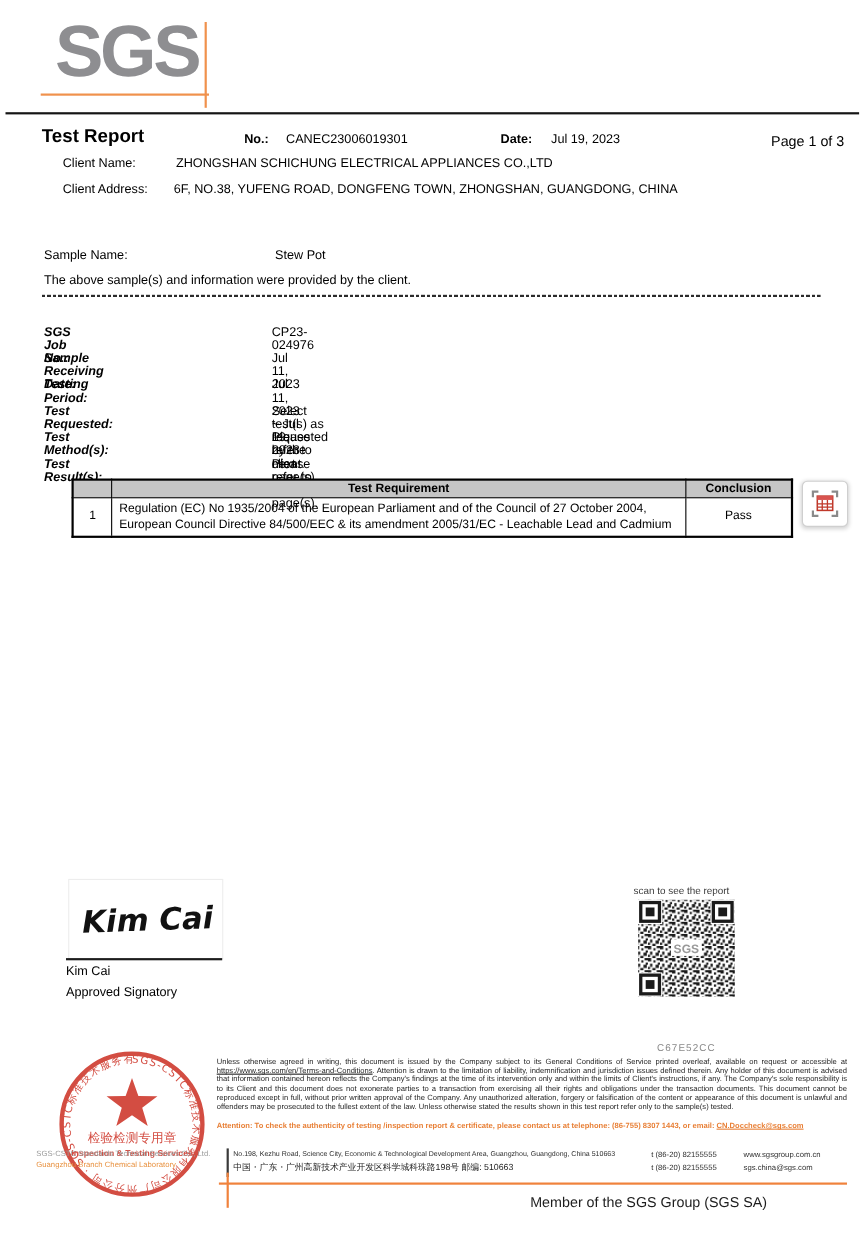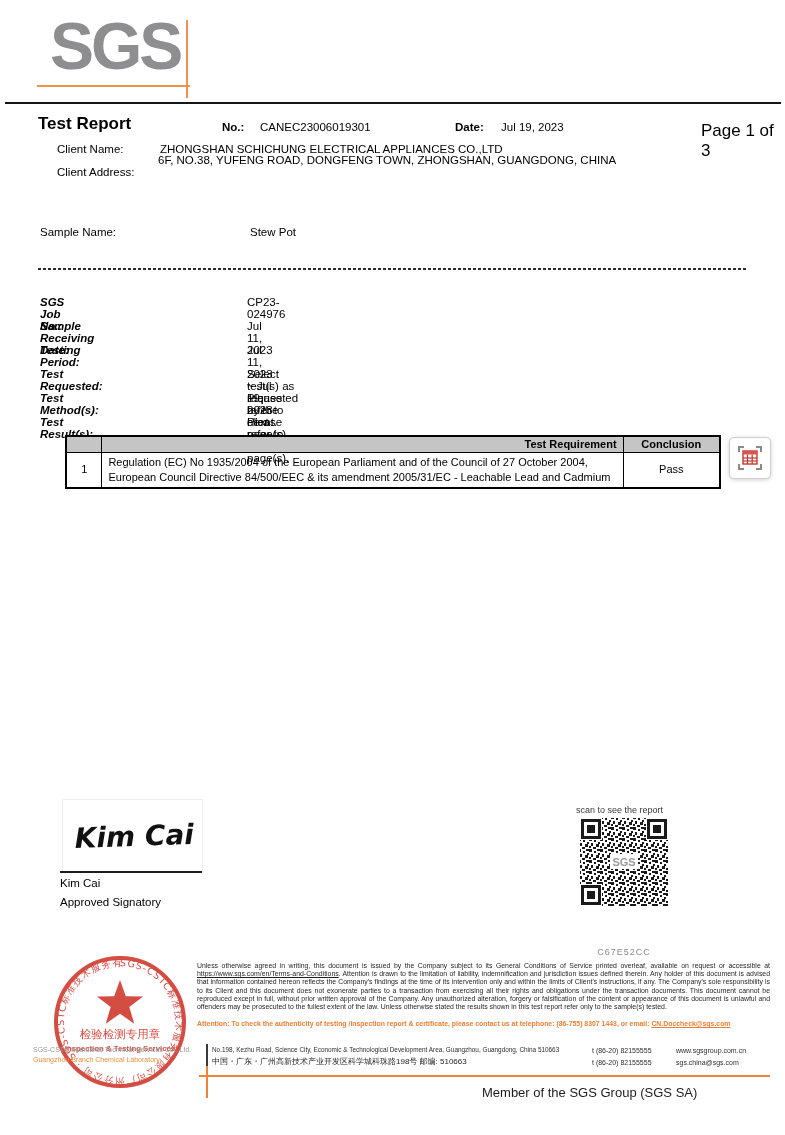--- a/index.html
+++ b/index.html
@@ -27,28 +27,28 @@
 
   .header-rule { left: 5px; top: 102px; width: 776px; height: 2px; background: #151515; }
 
   .report-title { left: 38px; top: 114px; font-size: 17px; font-weight: bold; }
   .hdr-lbl { font-weight: bold; font-size: 11.5px; }
   .hdr-val { font-size: 11.5px; }
   .no-lbl   { left: 222px; top: 121px; }
   .no-val   { left: 260px; top: 121px; }
   .date-lbl { left: 455px; top: 121px; }
   .date-val { left: 501px; top: 121px; }
-  .page-num { left: 658px; top: 121px; font-size: 17px; padding-left: 43px; }
+  .page-num { left: 658px; top: 121px; font-size: 13px; padding-left: 43px; }
 
   .row-lbl { font-size: 11.5px; }
   .row-val { font-size: 11.5px; }
   .client-name-lbl { left: 57px; top: 143px; }
   .client-name-val { left: 160px; top: 143px; }
   .client-addr-lbl { left: 57px; top: 166px; }
-  .client-addr-val { left: 158px; top: 154px; }
+  .client-addr-val { left: 158px; top: 166px; }
 
   .sample-name-lbl { left: 40px; top: 226px; }
   .sample-name-val { left: 250px; top: 226px; }
   .sample-note { left: 40px; top: 249px; font-size: 11.5px; }
 
   .dashed-sep {
     left: 38px; top: 268px; width: 708px; height: 2px;
     background: repeating-linear-gradient(90deg, #2b2b2b 0 3px, transparent 3px 5px);
   }
 
@@ -58,21 +58,21 @@
 
   
   .req-table {
     left: 65px; top: 435px; width: 656px;
     border-collapse: collapse;
     border: 2px solid #000;
     font-size: 11px;
   }
   .req-table th, .req-table td { border: 1.5px solid #000; }
   .req-table th {
-    background: #c5c5c5; font-weight: bold; text-align: right;
+    background: #c5c5c5; font-weight: bold; text-align: center;
     padding: 1px 6px; font-size: 11px; height: 16px;
   }
   .req-table th.c, .req-table td.c { text-align: center; }
   .req-table td { padding: 2px 6px; vertical-align: middle; line-height: 15px; }
   .col-no { width: 36px; }
   .col-req { width: 523px; }
   .col-con { width: 97px; }
 
   
   .capture-btn {
@@ -141,20 +141,21 @@
   <span class="abs hdr-val date-val">Jul 19, 2023</span>
   <span class="abs page-num">Page 1 of 3</span>
 
   <span class="abs row-lbl client-name-lbl">Client Name:</span>
   <span class="abs row-val client-name-val">ZHONGSHAN SCHICHUNG ELECTRICAL APPLIANCES CO.,LTD</span>
   <span class="abs row-lbl client-addr-lbl">Client Address:</span>
   <span class="abs row-val client-addr-val">6F, NO.38, YUFENG ROAD, DONGFENG TOWN, ZHONGSHAN, GUANGDONG, CHINA</span>
 
   <span class="abs row-lbl sample-name-lbl">Sample Name:</span>
   <span class="abs row-val sample-name-val">Stew Pot</span>
+  <span class="abs sample-note">The above sample(s) and information were provided by the client.</span>
 
   <div class="abs dashed-sep"></div>
 
   <div class="abs detail-row" style="top:296px;">
     <span class="detail-lbl">SGS Job No.:</span>
     <span class="detail-val">CP23-024976</span>
   </div>
   <div class="abs detail-row" style="top:320px;">
     <span class="detail-lbl">Sample Receiving Date:</span>
     <span class="detail-val">Jul 11, 2023</span>

